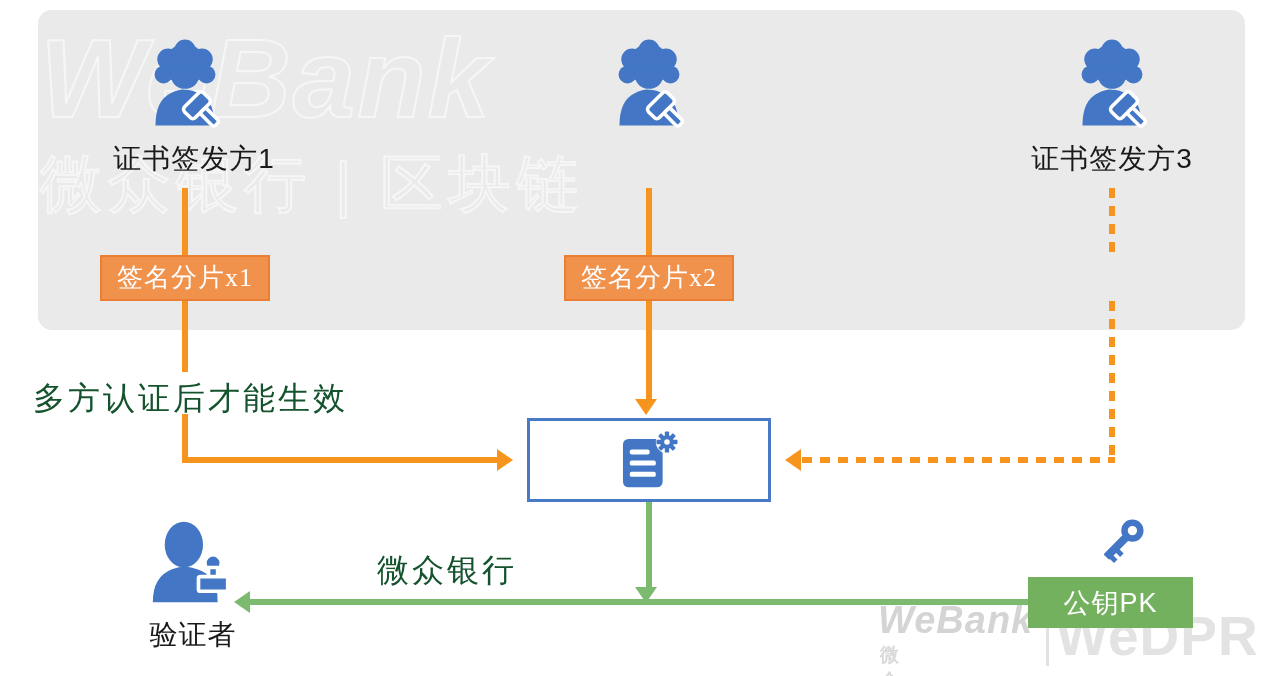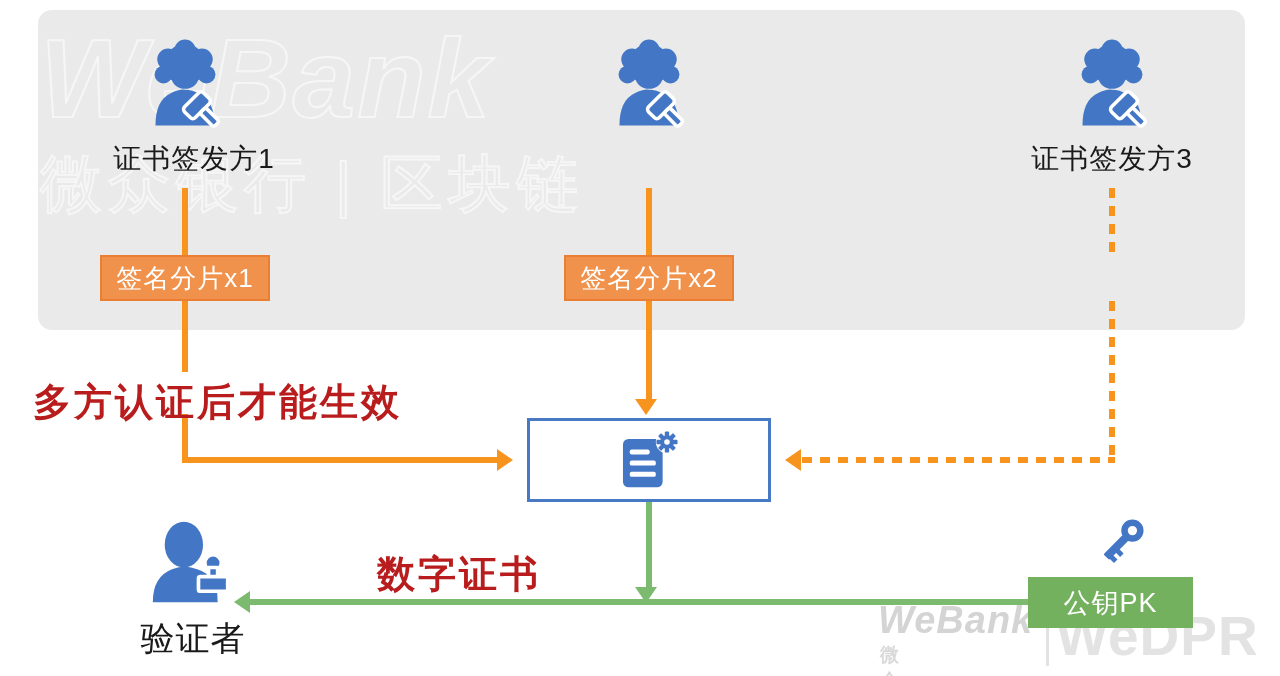--- a/index.html
+++ b/index.html
@@ -12,24 +12,24 @@
   .wm-top-tag{font-size:62px;font-weight:normal;letter-spacing:6px;margin-top:4px;}
   .wm-bot{position:absolute;pointer-events:none;font-weight:bold;z-index:1;}
   .wm-bot-brand{position:absolute;left:878px;top:599px;font-size:38px;font-style:italic;color:#D4D4D4;letter-spacing:1px;}
   .wm-bot-tag{position:absolute;left:880px;top:642px;font-size:19px;color:#D9D9D9;letter-spacing:1px;font-weight:600;}
   .wm-bot-div{position:absolute;left:1046px;top:606px;width:3px;height:60px;background:#E2E2E2;}
   .wm-bot-prod{position:absolute;left:1056px;top:604px;font-size:55px;color:#E3E3E3;letter-spacing:1px;}
   
   .icon{position:absolute;fill:#4377C6;}
   
   .lbl{position:absolute;font-size:28px;color:#1a1a1a;text-align:center;width:240px;letter-spacing:1px;}
-  .ann{position:absolute;font-size:38px;color:#b91c1c;letter-spacing:3px;font-weight:bold;}
+  .ann{position:absolute;font-size:32px;color:#14532d;letter-spacing:3px;}
   
   .shard{position:absolute;width:170px;height:46px;box-sizing:border-box;background:#F0924C;border:2px solid #EA7E33;
-         color:#fff;font-size:26px;text-align:center;line-height:42px;letter-spacing:1px;}
+         color:#fff;font-size:26px;text-align:center;line-height:42px;letter-spacing:1px;font-family:Liberation Serif, serif;}
   
   .certbox{position:absolute;left:527px;top:418px;width:244px;height:84px;box-sizing:border-box;background:#fff;
            border:3px solid #4779C4;display:flex;align-items:center;justify-content:center;gap:13px;z-index:2;}
   .cert-label{font-size:30px;color:#111;letter-spacing:2px;}
   
   .pkbox{position:absolute;left:1028px;top:577px;width:165px;height:51px;background:#73B15E;color:#fff;
          font-size:27px;display:flex;align-items:center;justify-content:center;letter-spacing:1px;z-index:3;}
   
   .lv{position:absolute;width:6px;background:#F7941E;}
   .lh{position:absolute;height:6px;background:#F7941E;}
@@ -152,25 +152,25 @@
   <div class="certbox">
     <svg width="62" height="64" viewBox="0 0 100 100" fill="#4377C6">
         <use href="#sym-cert"></use>
       </svg>
   </div>
 
   <div class="gv" style="left:646px;top:502px;height:86px"></div>
   <div class="adg" style="left:635px;top:587px"></div>
   <div class="gh" style="left:250px;top:599px;width:778px"></div>
   <div class="alg" style="left:234px;top:591px"></div>
-  <div class="ann" style="left:377px;top:549px">数字证书</div>
+  <div class="ann" style="left:377px;top:549px">微众银行</div>
 
   <svg class="icon" style="left:146px;top:520px" width="94" height="84" viewBox="0 0 100 92">
       <use href="#sym-verifier"></use>
     </svg>
-  <div class="lbl" style="left:118px;top:616px;width:150px;font-size:34px">验证者</div>
+  <div class="lbl" style="left:118px;top:616px;width:150px;font-size:28px">验证者</div>
 
   <svg class="icon" style="left:1090px;top:510px" width="62" height="64" viewBox="0 0 100 100">
       <use href="#sym-key"></use>
     </svg>
   <div class="pkbox">公钥PK</div>
 
 </div>
 
 </body></html>

